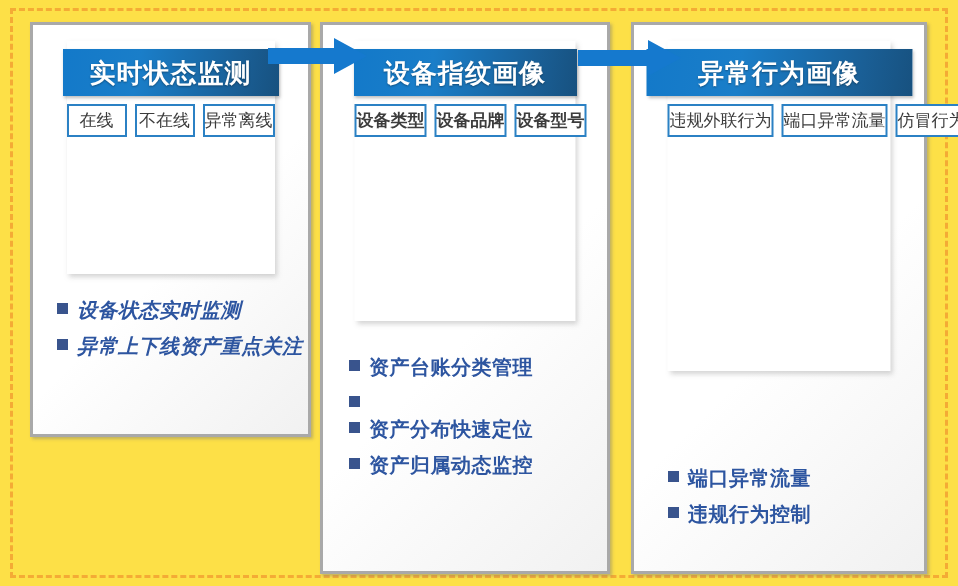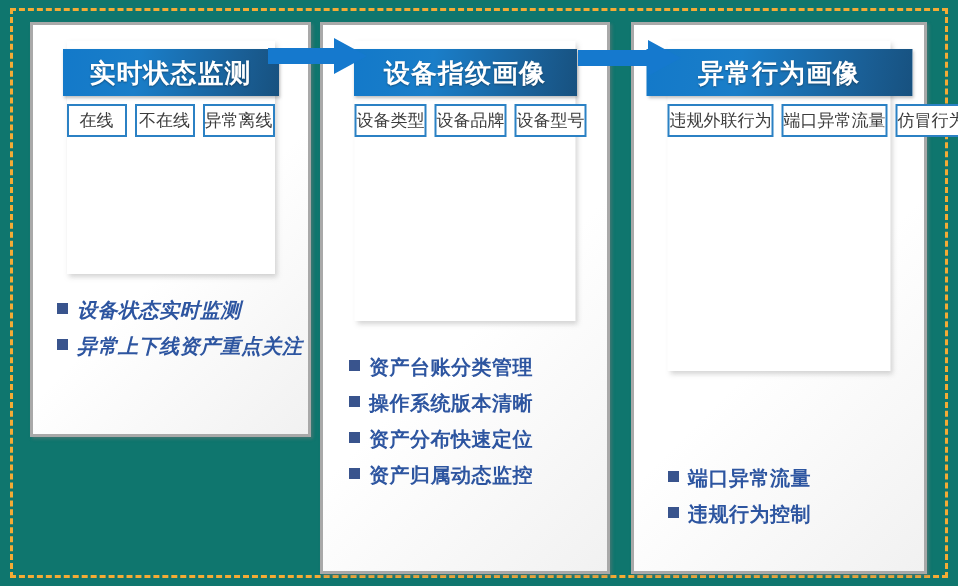--- a/index.html
+++ b/index.html
@@ -9,21 +9,21 @@
     background: #ffffff;
   }
   body {
     font-family: "Liberation Sans", "DejaVu Sans", sans-serif;
   }
 
   .canvas {
     position: relative;
     width: 958px;
     height: 586px;
-    background: #0f766e;
+    background: #fde047;
     box-sizing: border-box;
     overflow: hidden;
   }
 
   
   .outer-frame {
     position: absolute;
     left: 10px;
     top: 8px;
     width: 938px;
@@ -103,21 +103,21 @@
     background: #ffffff;
     height: 33px;
     display: flex;
     align-items: center;
     justify-content: center;
     color: #3c3c3c;
     font-size: 17px;
     white-space: nowrap;
   }
   .col-1 .item-box { width: 165px; }
-  .col-2 .item-box { width: 167px; }
+  .col-2 .item-box { width: 167px; font-weight: bold; }
   .col-3 .item-box { width: 179px; }
 
   .dots-row {
     display: flex;
     align-items: center;
     gap: 14px;
   }
   .dot {
     width: 4px;
     height: 4px;
@@ -207,21 +207,20 @@
         <div class="item-box">设备型号</div>
       </div>
     </div>
     <div class="bullets">
       <div class="bullet-row">
         <span class="bullet-marker"></span>
         <span class="bullet-text">资产台账分类管理</span>
       </div>
       <div class="bullet-row">
         <span class="bullet-marker"></span>
-        <span class="bullet-text">操作系统版本清晰</span>
       </div>
       <div class="bullet-row">
         <span class="bullet-marker"></span>
         <span class="bullet-text">资产分布快速定位</span>
       </div>
       <div class="bullet-row">
         <span class="bullet-marker"></span>
         <span class="bullet-text">资产归属动态监控</span>
       </div>
     </div>

